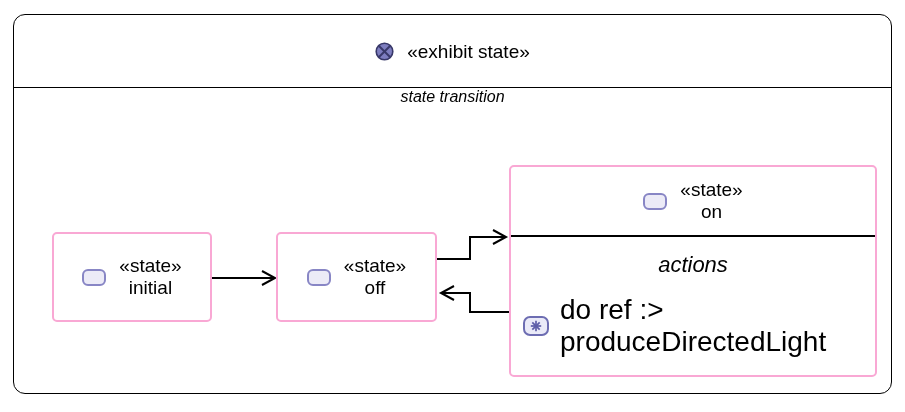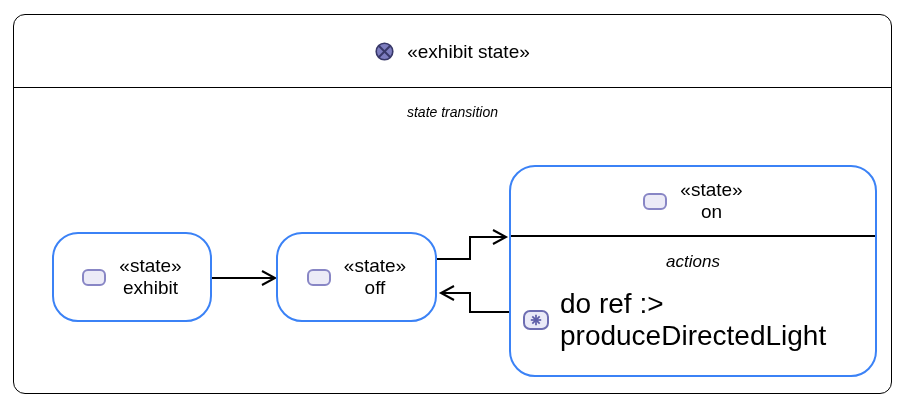--- a/index.html
+++ b/index.html
@@ -37,28 +37,27 @@
     gap: 13px;
   }
   .frame-title {
     text-align: center;
     font-size: 19px;
     line-height: 23px;
   }
   .compartment-label {
     text-align: center;
     font-style: italic;
-    font-size: 14px;
-    margin-top: 16px;
+    font-size: 16px;
   }
   
   .state-node {
     position: absolute;
-    border: 2px solid #3b82f6;
-    border-radius: 26px;
+    border: 2px solid #f9a8d4;
+    border-radius: 5px;
     background: #ffffff;
     box-sizing: border-box;
   }
   .state-name-row {
     display: flex;
     align-items: center;
     justify-content: center;
     gap: 13px;
     height: 100%;
   }
@@ -78,21 +77,21 @@
     justify-content: center;
     gap: 13px;
     box-sizing: border-box;
   }
   .actions-compartment {
     padding-top: 15px;
   }
   .actions-label {
     text-align: center;
     font-style: italic;
-    font-size: 17px;
+    font-size: 22px;
   }
   .action-row {
     display: flex;
     align-items: center;
     gap: 11px;
     padding-left: 12px;
     margin-top: 16px;
     font-size: 28px;
   }
   .edges-svg {
@@ -142,21 +141,21 @@
     </g>
   </svg>
 
   <div class="state-node" id="state-initial">
     <div class="state-name-row">
       <svg class="icon-svg" width="24" height="17" viewBox="0 0 24 17">
         <rect x="1" y="1" width="22" height="15" rx="5" fill="#ecebf7" stroke="#8886c5" stroke-width="2"></rect>
       </svg>
       <div class="state-title">
         <div>«state»</div>
-        <div>exhibit</div>
+        <div>initial</div>
       </div>
     </div>
   </div>
 
   <div class="state-node" id="state-off">
     <div class="state-name-row">
       <svg class="icon-svg" width="24" height="17" viewBox="0 0 24 17">
         <rect x="1" y="1" width="22" height="15" rx="5" fill="#ecebf7" stroke="#8886c5" stroke-width="2"></rect>
       </svg>
       <div class="state-title">

